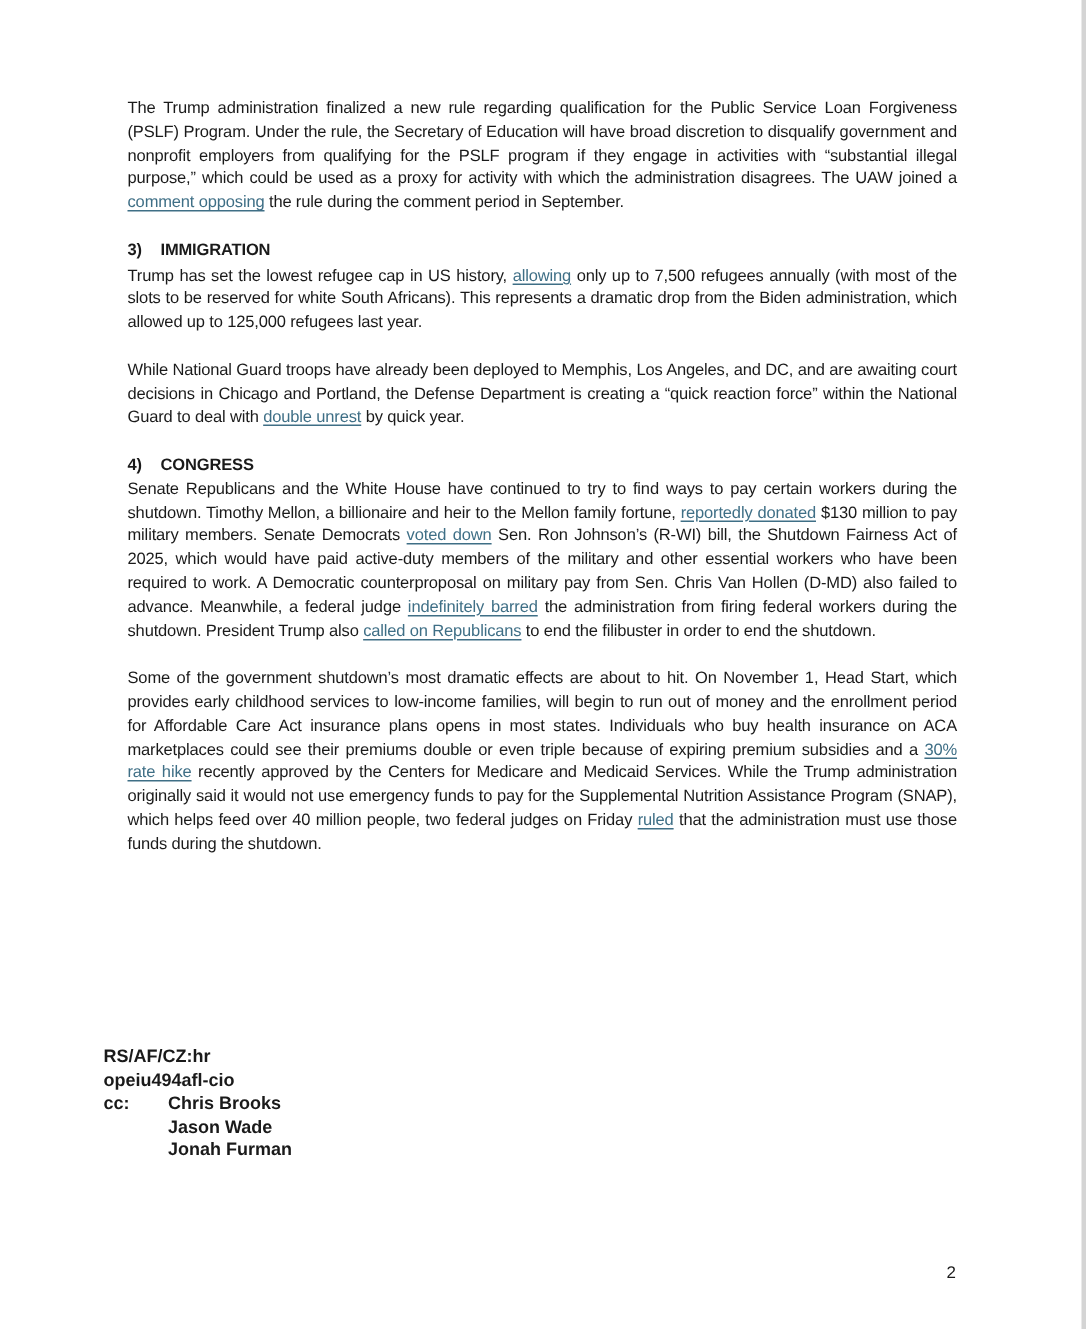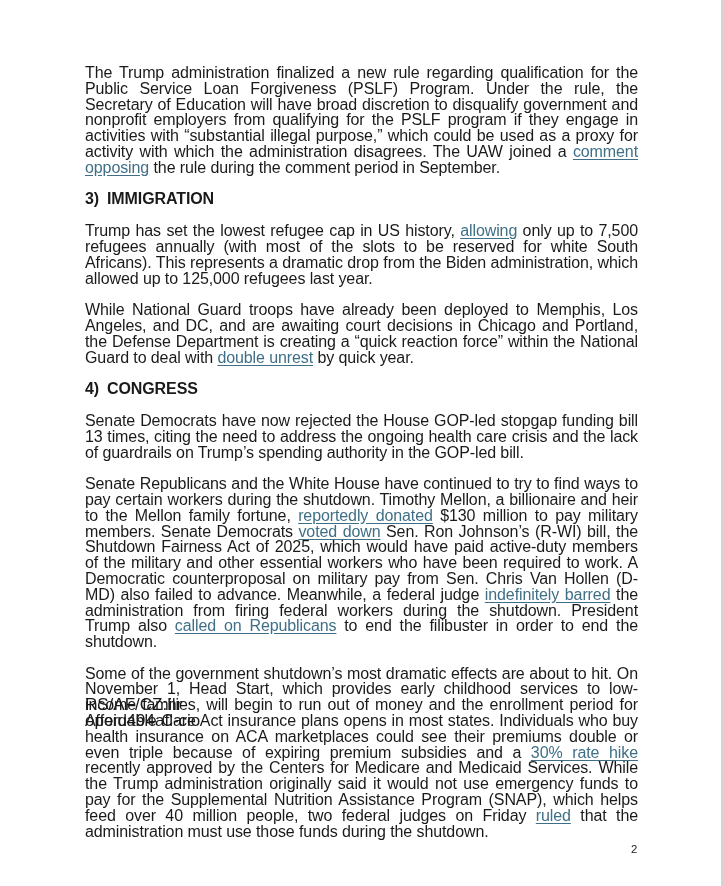--- a/index.html
+++ b/index.html
@@ -22,52 +22,53 @@
       width: 721px;
       height: 886px;
       background: #ffffff;
       border-right: 3px solid #d4d4d4;
     }
     .content {
       position: absolute;
       left: 85px;
       top: 65px;
       width: 553px;
-      font-size: 16px;
+      font-size: 11px;
       line-height: 15.8px;
       letter-spacing: -0.1px;
     }
     p {
       margin: 0 0 15.8px 0;
       text-align: justify;
     }
     .heading {
       font-weight: bold;
       margin: 0;
       display: flex;
     }
     .heading .num {
       width: 22px;
     }
     .after-heading {
-      margin-top: 16px;
+      margin-top: 1px;
     }
     a.link {
       color: #3f6f86;
       text-decoration: underline;
       text-decoration-color: #3f6f86;
       text-underline-offset: 2px;
       cursor: pointer;
     }
     .signature {
       position: absolute;
-      left: 85px;
+      left: 69px;
       top: 697px;
-      font-size: 17px;
+      font-size: 12px;
       line-height: 15.5px;
+      font-weight: bold;
     }
     .sig-line {
       display: block;
     }
     .cc-row {
       display: flex;
     }
     .cc-label {
       width: 43px;
     }
@@ -95,27 +96,34 @@
       <span>IMMIGRATION</span>
     </div>
     <p class="after-heading"><span>Trump has set the lowest refugee cap in US history, </span><a class="link">allowing</a><span> only up to 7,500 refugees annually (with most of the slots to be reserved for white South Africans). This represents a dramatic drop from the Biden administration, which allowed up to 125,000 refugees last year.</span></p>
 
     <p><span>While National Guard troops have already been deployed to Memphis, Los Angeles, and DC, and are awaiting court decisions in Chicago and Portland, the Defense Department is creating a “quick reaction force” within the National Guard to deal with </span><a class="link">double unrest</a><span> by quick year.</span></p>
 
     <div class="heading">
       <span class="num">4)</span>
       <span>CONGRESS</span>
     </div>
-    <p class="after-heading"><span>Senate Democrats have now rejected the House GOP-led stopgap funding bill 13 times, citing the need to address the ongoing health care crisis and the lack of guardrails on Trump’s spending authority in the GOP-led bill.</span></p>
 
     <p><span>Senate Republicans and the White House have continued to try to find ways to pay certain workers during the shutdown. Timothy Mellon, a billionaire and heir to the Mellon family fortune, </span><a class="link">reportedly donated</a><span> $130 million to pay military members. Senate Democrats </span><a class="link">voted down</a><span> Sen. Ron Johnson’s (R-WI) bill, the Shutdown Fairness Act of 2025, which would have paid active-duty members of the military and other essential workers who have been required to work. A Democratic counterproposal on military pay from Sen. Chris Van Hollen (D-MD) also failed to advance. Meanwhile, a federal judge </span><a class="link">indefinitely barred</a><span> the administration from firing federal workers during the shutdown. President Trump also </span><a class="link">called on Republicans</a><span> to end the filibuster in order to end the shutdown.</span></p>
 
     <p><span>Some of the government shutdown’s most dramatic effects are about to hit. On November 1, Head Start, which provides early childhood services to low-income families, will begin to run out of money and the enrollment period for Affordable Care Act insurance plans opens in most states. Individuals who buy health insurance on ACA marketplaces could see their premiums double or even triple because of expiring premium subsidies and a </span><a class="link">30% rate hike</a><span> recently approved by the Centers for Medicare and Medicaid Services. While the Trump administration originally said it would not use emergency funds to pay for the Supplemental Nutrition Assistance Program (SNAP), which helps feed over 40 million people, two federal judges on Friday </span><a class="link">ruled</a><span> that the administration must use those funds during the shutdown.</span></p>
 
   </div>
 
   <div class="signature">
     <span class="sig-line">RS/AF/CZ:hr</span>
     <span class="sig-line">opeiu494afl-cio</span>
+    <div class="cc-row">
+      <span class="cc-label">cc:</span>
+      <div class="cc-names">
+        <span>Chris Brooks</span>
+        <span>Jason Wade</span>
+        <span>Jonah Furman</span>
+      </div>
+    </div>
   </div>
 
   <div class="page-number">2</div>
 </div>
 
 </body></html>

